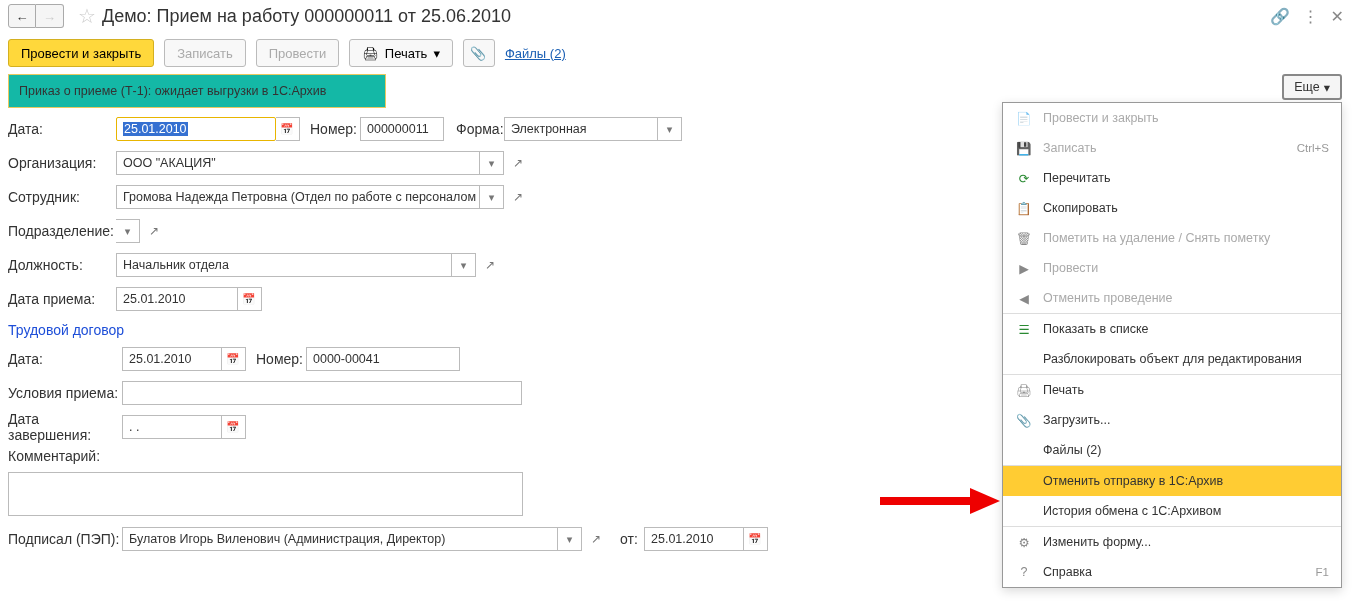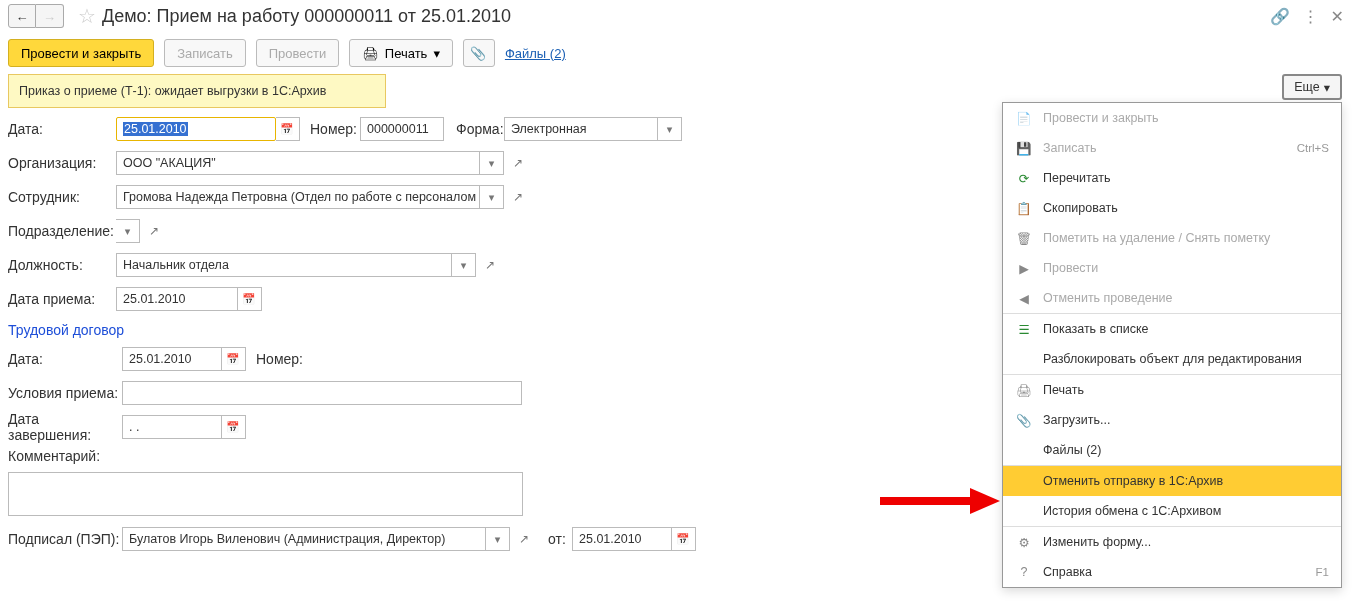--- a/index.html
+++ b/index.html
@@ -14,21 +14,21 @@
   .header-right { display: flex; align-items: center; gap: 12px; color: #888; }
   .header-icon { cursor: pointer; font-size: 16px; }
 
   .toolbar { display: flex; align-items: center; padding: 6px 8px; gap: 10px; height: 42px; }
   .btn { height: 28px; padding: 0 12px; border: 1px solid #bbb; background: #f8f8f8; border-radius: 3px; cursor: pointer; display: flex; align-items: center; gap: 6px; font-size: 13px; }
   .btn.primary { background: #ffd83b; border-color: #d4b020; font-weight: normal; }
   .btn.disabled { color: #aaa; }
   .btn-attach { width: 32px; justify-content: center; padding: 0;}
   .files-link { color: #1a5fb4; text-decoration: underline; cursor: pointer; }
 
-  .status-box { background: #fef9c3; border: 1px solid #e8c860; padding: 6px 10px; margin: 0 8px 8px 8px; width: 378px; font-size: 12.5px; }
+  .status-box { background: #14b8a6; border: 1px solid #e8c860; padding: 6px 10px; margin: 0 8px 8px 8px; width: 378px; font-size: 12.5px; }
   .status-box div { margin: 3px 0; }
 
   .form { padding: 0 8px; }
   .row { display: flex; align-items: center; margin-bottom: 8px; height: 26px;}
   .lbl { width: 108px; font-size: 14px; }
   .input { height: 24px; border: 1px solid #bbb; padding: 0 6px; font-size: 12.5px; background: #fff; display: flex; align-items: center;}
   .input.selected { border: 1px solid #e8b500; border-radius: 2px; }
   .input.selected span.sel { background: #3570d1; color: #fff; padding: 0 1px;}
   .picker { width: 24px; height: 24px; border: 1px solid #bbb; border-left: none; display: flex; align-items: center; justify-content: center; background: #fff; cursor: pointer; font-size: 11px; color: #777;}
   .open-btn { width: 20px; height: 24px; display: flex; align-items: center; justify-content: center; color: #777; margin-left: 4px; cursor: pointer; font-size: 12px;}
@@ -50,21 +50,21 @@
   .arrow { position: absolute; left: 880px; top: 486px; }
   .arrow svg { width: 120px; height: 30px;}
 </style>
 </head>
 <body>
 
 <div class="header">
   <div class="nav-btn left">←</div>
   <div class="nav-btn right" style="color:#ccc;">→</div>
   <span class="star">☆</span>
-  <span class="title">Демо: Прием на работу 000000011 от 25.01.2010</span>
+  <span class="title">Демо: Прием на работу 000000011 от 25.06.2010</span>
   <div class="header-right">
     <span class="header-icon">🔗</span>
     <span class="header-icon">⋮</span>
     <span class="header-icon">✕</span>
   </div>
 </div>
 
 <div class="toolbar">
   <button class="btn primary">Провести и закрыть</button>
   <button class="btn disabled">Записать</button>
@@ -131,41 +131,42 @@
     <div class="picker">📅</div>
   </div>
 
   <div class="section">Трудовой договор</div>
 
   <div class="row">
     <span class="lbl" style="width:114px;">Дата:</span>
     <div class="input" style="width:100px;">25.01.2010</div>
     <div class="picker">📅</div>
     <span class="lbl" style="width:50px; margin-left:10px;">Номер:</span>
+    <div class="input" style="width:154px;">0000-00041</div>
   </div>
 
   <div class="row">
     <span class="lbl" style="width:114px;">Условия приема:</span>
     <div class="input" style="width:400px;"></div>
   </div>
 
   <div class="row">
     <span class="lbl" style="width:114px;">Дата завершения:</span>
     <div class="input" style="width:100px;">.  .</div>
     <div class="picker">📅</div>
   </div>
 
   <div class="row" style="height:auto; align-items:flex-start; margin-top:4px;">
     <span class="lbl" style="width:114px;">Комментарий:</span>
   </div>
   <div class="textarea"></div>
 
   <div class="row" style="margin-top:10px;">
     <span class="lbl" style="width:114px;">Подписал (ПЭП):</span>
-    <div class="input" style="width:364px;">Булатов Игорь Виленович (Администрация, Директор)</div>
+    <div class="input" style="width:436px;">Булатов Игорь Виленович (Администрация, Директор)</div>
     <div class="picker">▾</div>
     <span class="open-btn">↗</span>
     <span class="lbl" style="width:24px; margin-left:14px;">от:</span>
     <div class="input" style="width:100px;">25.01.2010</div>
     <div class="picker">📅</div>
   </div>
 </div>
 
 <div class="more-btn">
   <span>Еще</span>

